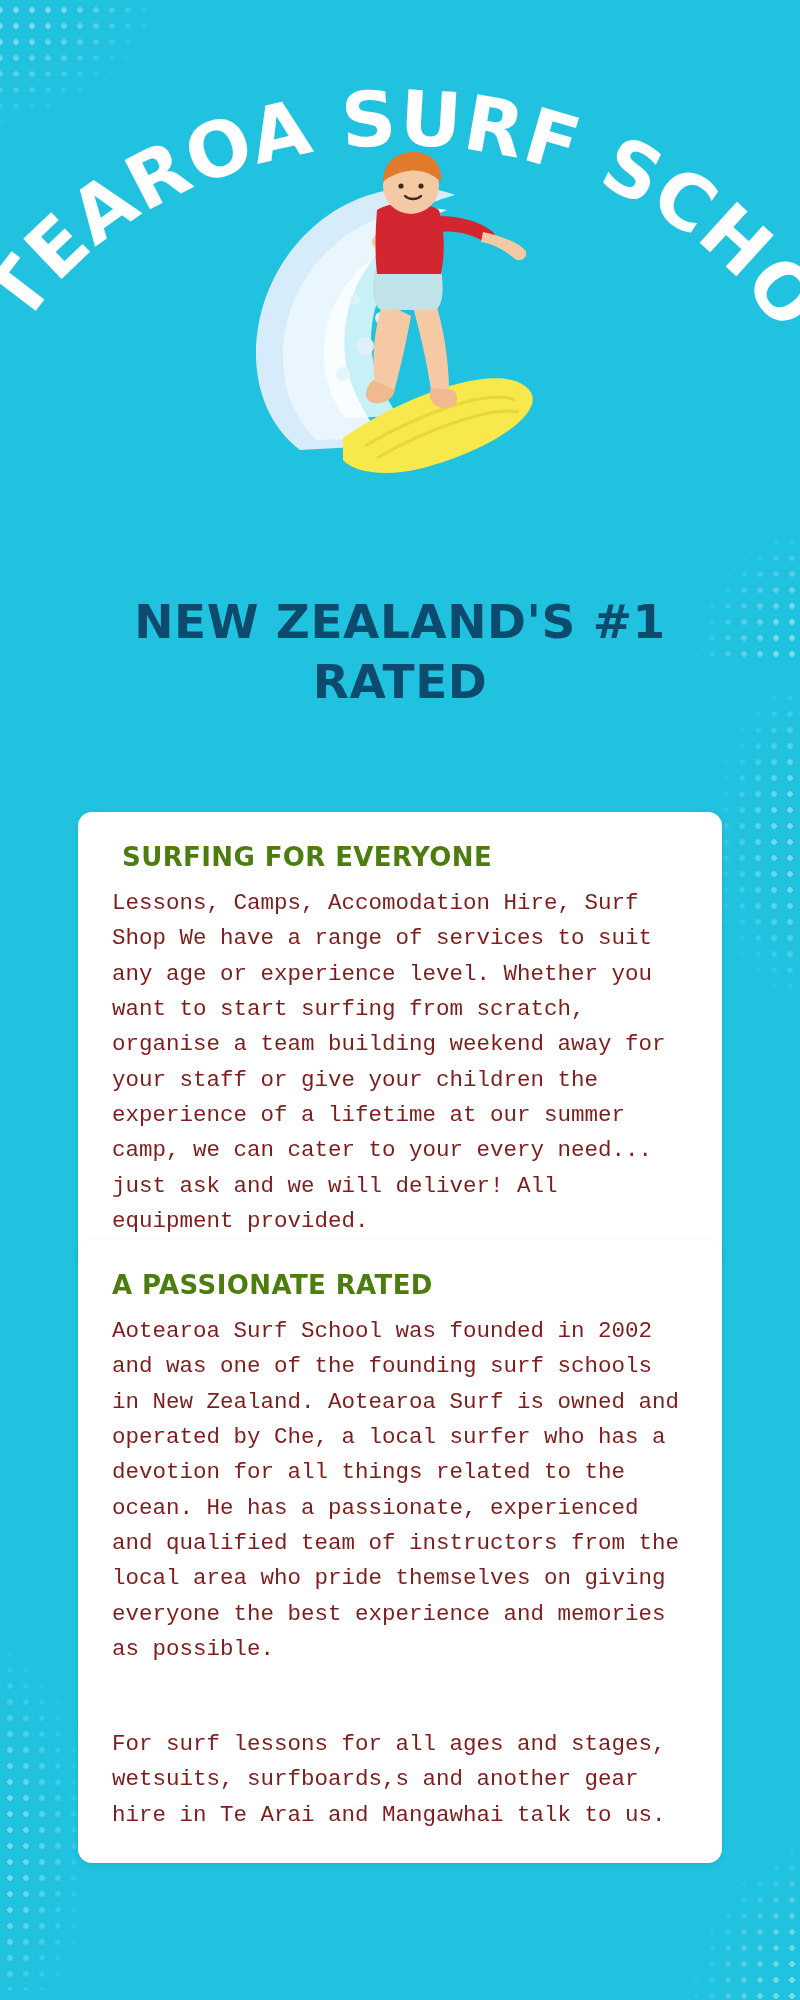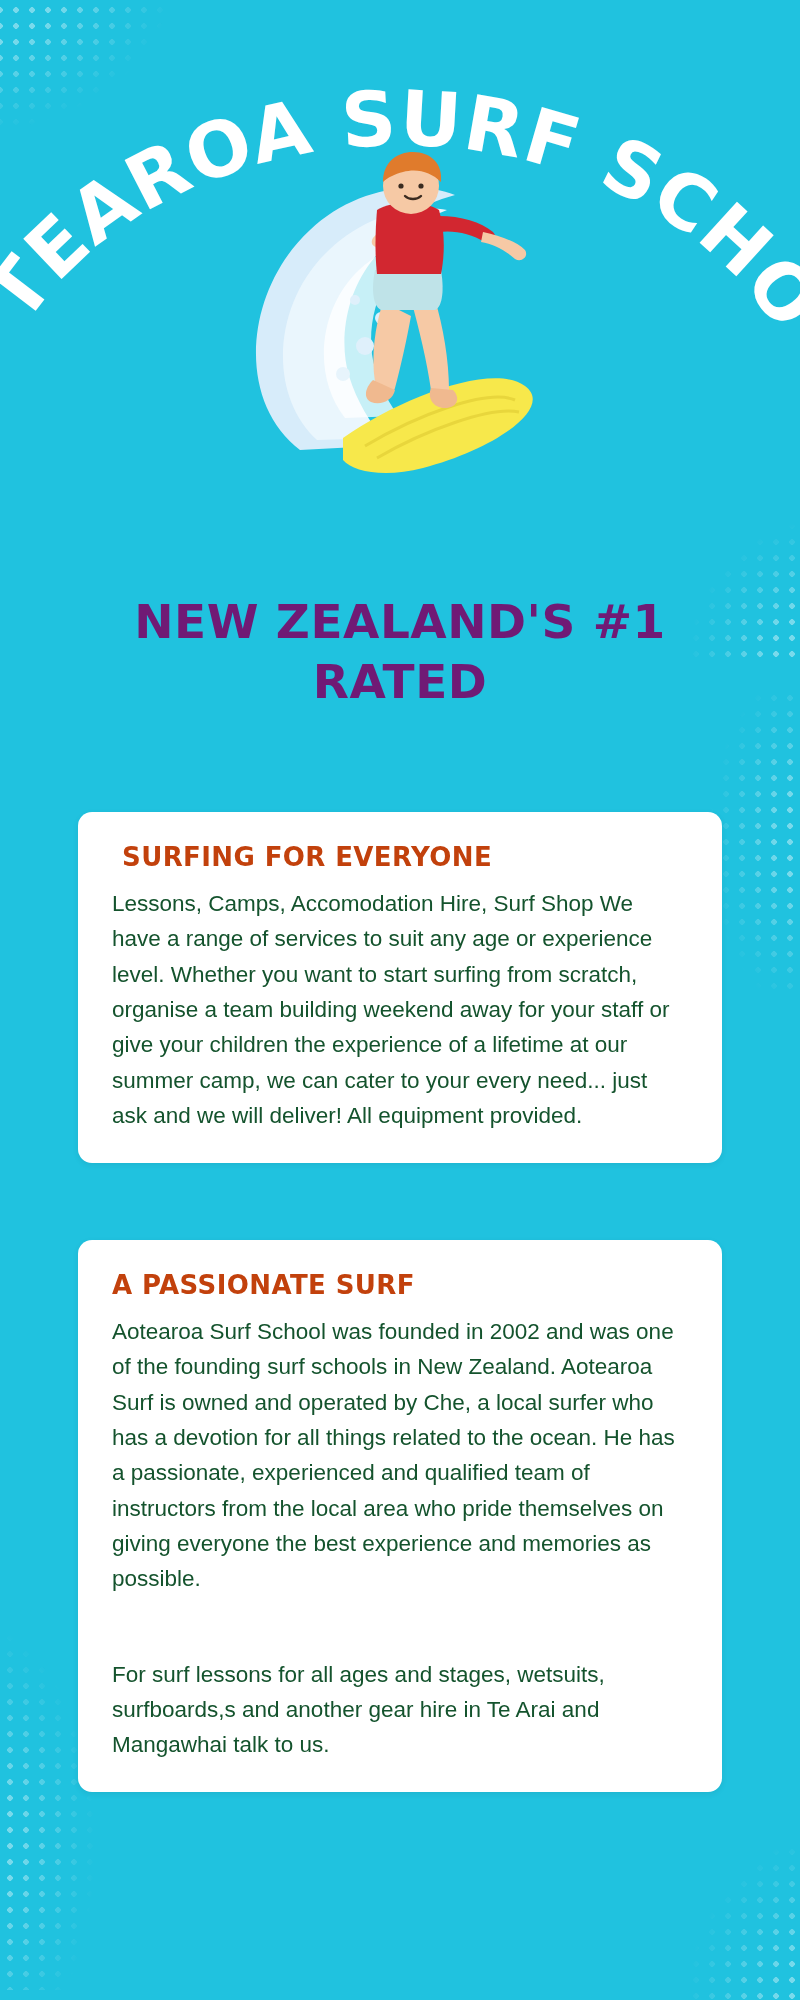--- a/index.html
+++ b/index.html
@@ -81,21 +81,21 @@
     width: 400px; height: 330px;
   }
   .surfer svg { display: block; width: 100%; height: 100%; }
 
   
   .subtitle {
     position: absolute;
     left: 70px; top: 592px;
     width: 660px;
     text-align: center;
-    color: #701a75;
+    color: #0c4a6e;
     font-family: "DejaVu Sans", sans-serif;
     font-weight: 700;
     font-size: 47px;
     line-height: 1.28;
     letter-spacing: 0.5px;
   }
 
   
   .card {
     position: absolute;
@@ -106,31 +106,31 @@
     box-shadow: 0 2px 6px rgba(0,0,0,0.07);
     padding: 30px 34px 30px 34px;
   }
   .card-1 { top: 812px; }
   .card-2 { top: 1240px; }
 
   .card-title {
     font-family: "DejaVu Sans", sans-serif;
     font-weight: 700;
     font-size: 26px;
-    color: #c2410c;
+    color: #4d7c0f;
     letter-spacing: 0.4px;
     margin-bottom: 14px;
   }
   .card-1 .card-title { padding-left: 10px; }
 
   .card-body {
-    font-family: Liberation Sans, sans-serif;
+    font-family: Liberation Mono, monospace;
     font-size: 22.5px;
     line-height: 1.57;
-    color: #14532d;
+    color: #7f1d1d;
   }
   .card-body + .card-body { margin-top: 60px; }
 </style>
 </head>
 <body>
 
 <div id="poster">
 
   <div class="dots dots-tl"></div>
   <div class="dots dots-tr"></div>
@@ -199,18 +199,18 @@
   <div class="subtitle">
     <div>NEW ZEALAND'S #1 RATED</div>
   </div>
 
   <div class="card card-1">
     <div class="card-title">SURFING FOR EVERYONE</div>
     <div class="card-body">Lessons, Camps, Accomodation Hire, Surf Shop We have a range of services to suit any age or experience level. Whether you want to start surfing from scratch, organise a team building weekend away for your staff or give your children the experience of a lifetime at our summer camp, we can cater to your every need... just ask and we will deliver! All equipment provided.</div>
   </div>
 
   <div class="card card-2">
-    <div class="card-title">A PASSIONATE SURF</div>
+    <div class="card-title">A PASSIONATE RATED</div>
     <div class="card-body">Aotearoa Surf School was founded in 2002 and was one of the founding surf schools in New Zealand. Aotearoa Surf is owned and operated by Che, a local surfer who has a devotion for all things related to the ocean. He has a passionate, experienced and qualified team of instructors from the local area who pride themselves on giving everyone the best experience and memories as possible.</div>
     <div class="card-body">For surf lessons for all ages and stages, wetsuits, surfboards,s and another gear hire in Te Arai and Mangawhai talk to us.</div>
   </div>
 
 </div>
 
 </body></html>

